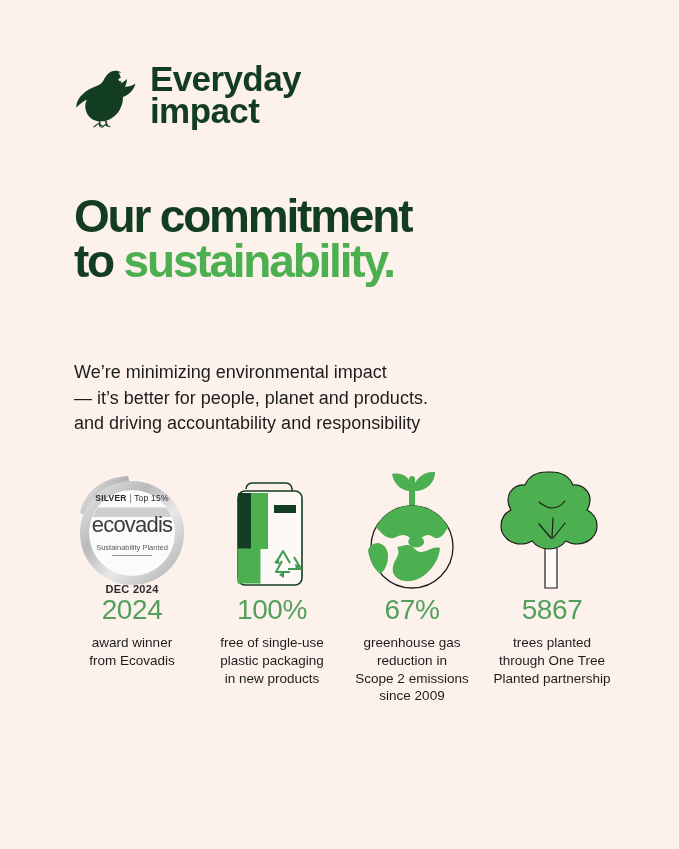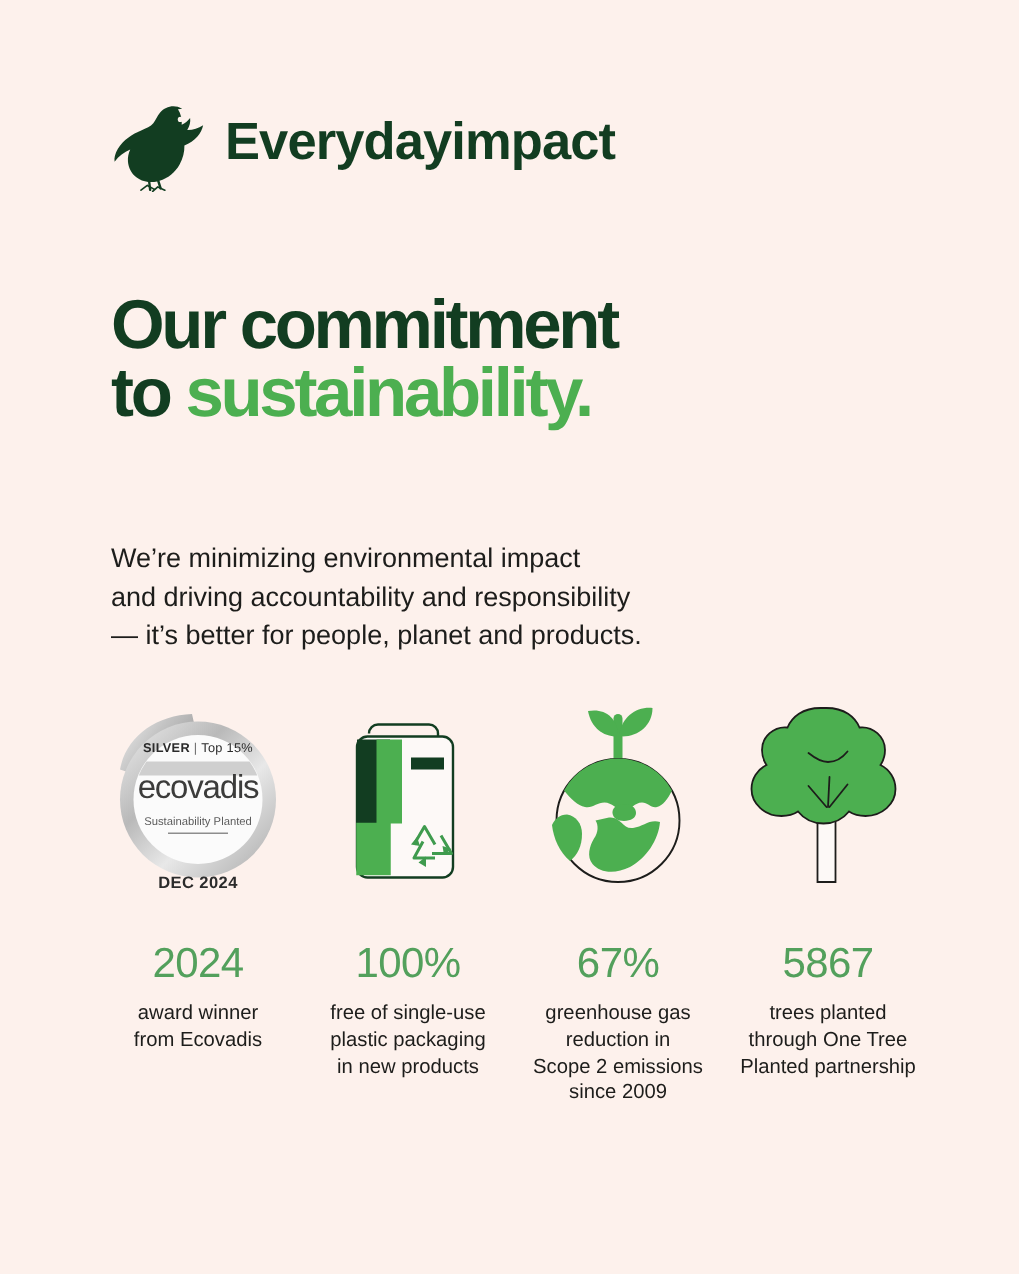--- a/index.html
+++ b/index.html
@@ -33,21 +33,21 @@
     gap: 12px;
   }
   .logo-bird {
     width: 62px;
     height: 66px;
     flex: 0 0 auto;
     display: block;
   }
   .logo-wordmark {
     display: flex;
-    flex-direction: row;
+    flex-direction: column;
     line-height: 0.92;
   }
   .logo-line {
     font-size: 35px;
     font-weight: bold;
     color: #123d21;
     letter-spacing: -0.6px;
   }
 
   
@@ -97,21 +97,20 @@
     align-items: center;
     text-align: center;
   }
   .stat-icon {
     height: 130px;
     display: flex;
     align-items: center;
     justify-content: center;
   }
   .stat-value {
-    margin-top: 32px;
     font-size: 28px;
     color: #53a05c;
     line-height: 1;
     letter-spacing: -0.4px;
   }
   .stat-caption {
     margin-top: 10px;
     font-size: 13.5px;
     line-height: 1.32;
     color: #1d1d1b;
@@ -185,22 +184,22 @@
     </div>
   </div>
 
   <h1 class="headline">
     <span>Our commitment</span><br>
     <span>to </span><span class="accent">sustainability.</span>
   </h1>
 
   <div class="body-copy">
     <div>We’re minimizing environmental impact</div>
+    <div>— it’s better for people, planet and products.</div>
     <div>and driving accountability and responsibility</div>
-    <div>— it’s better for people, planet and products.</div>
   </div>
 
   <div class="stats">
 
     <div class="stat">
       <div class="stat-icon">
         <div class="medal">
           <svg viewBox="0 0 116 116" width="116" height="116">
             <defs>
               <linearGradient id="ringGrad" x1="0" y1="0" x2="1" y2="1">

